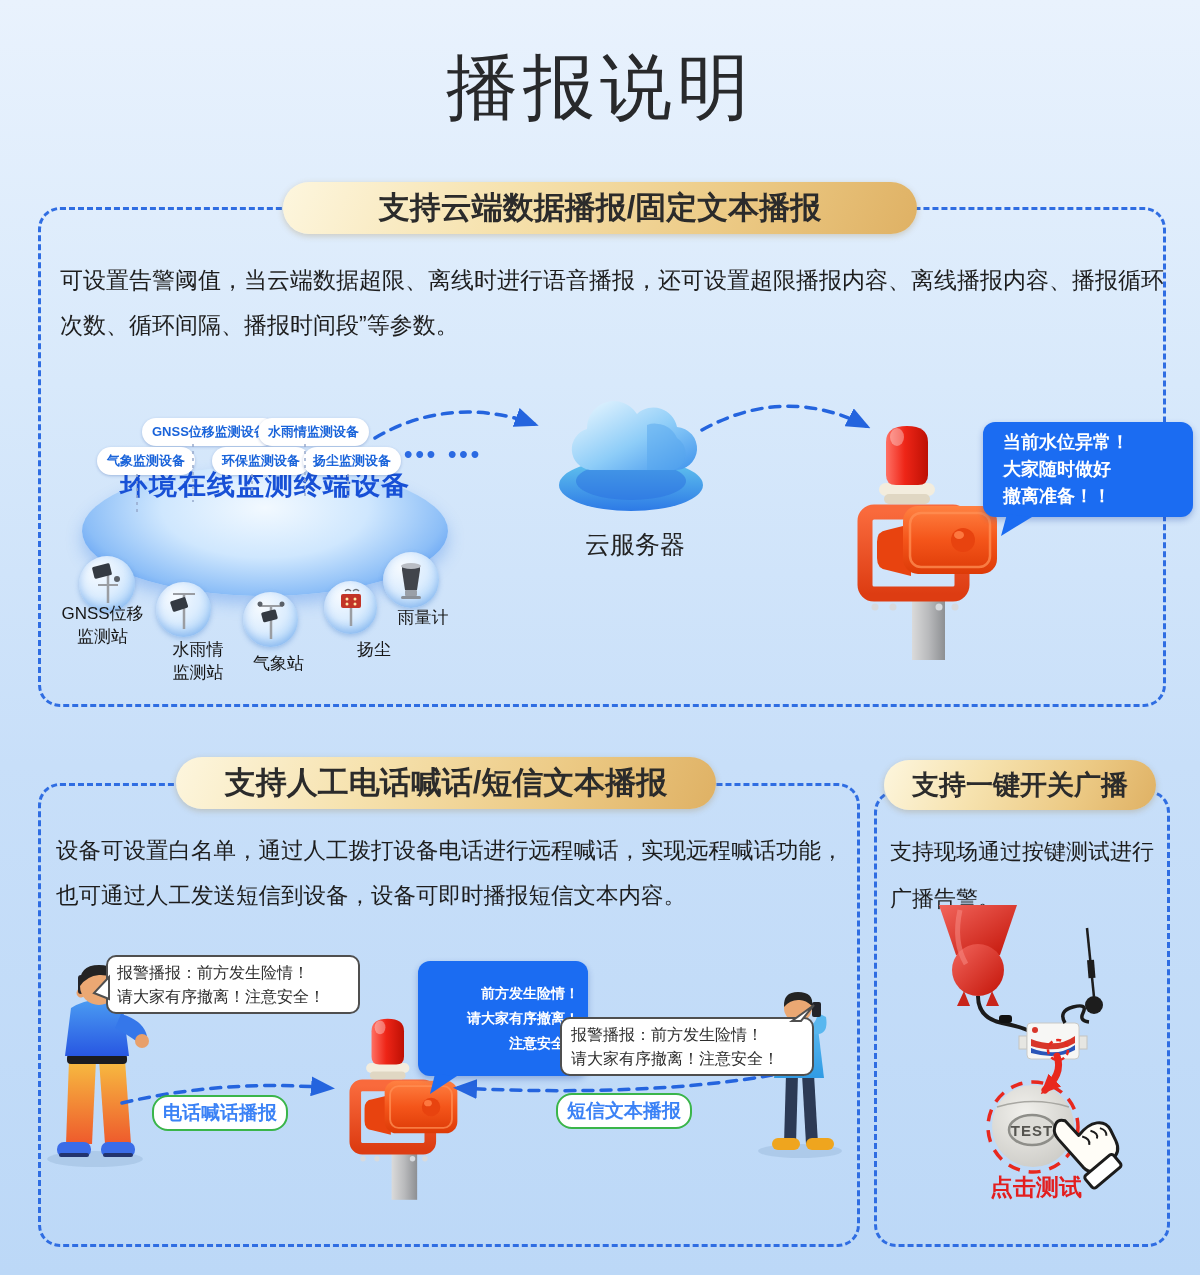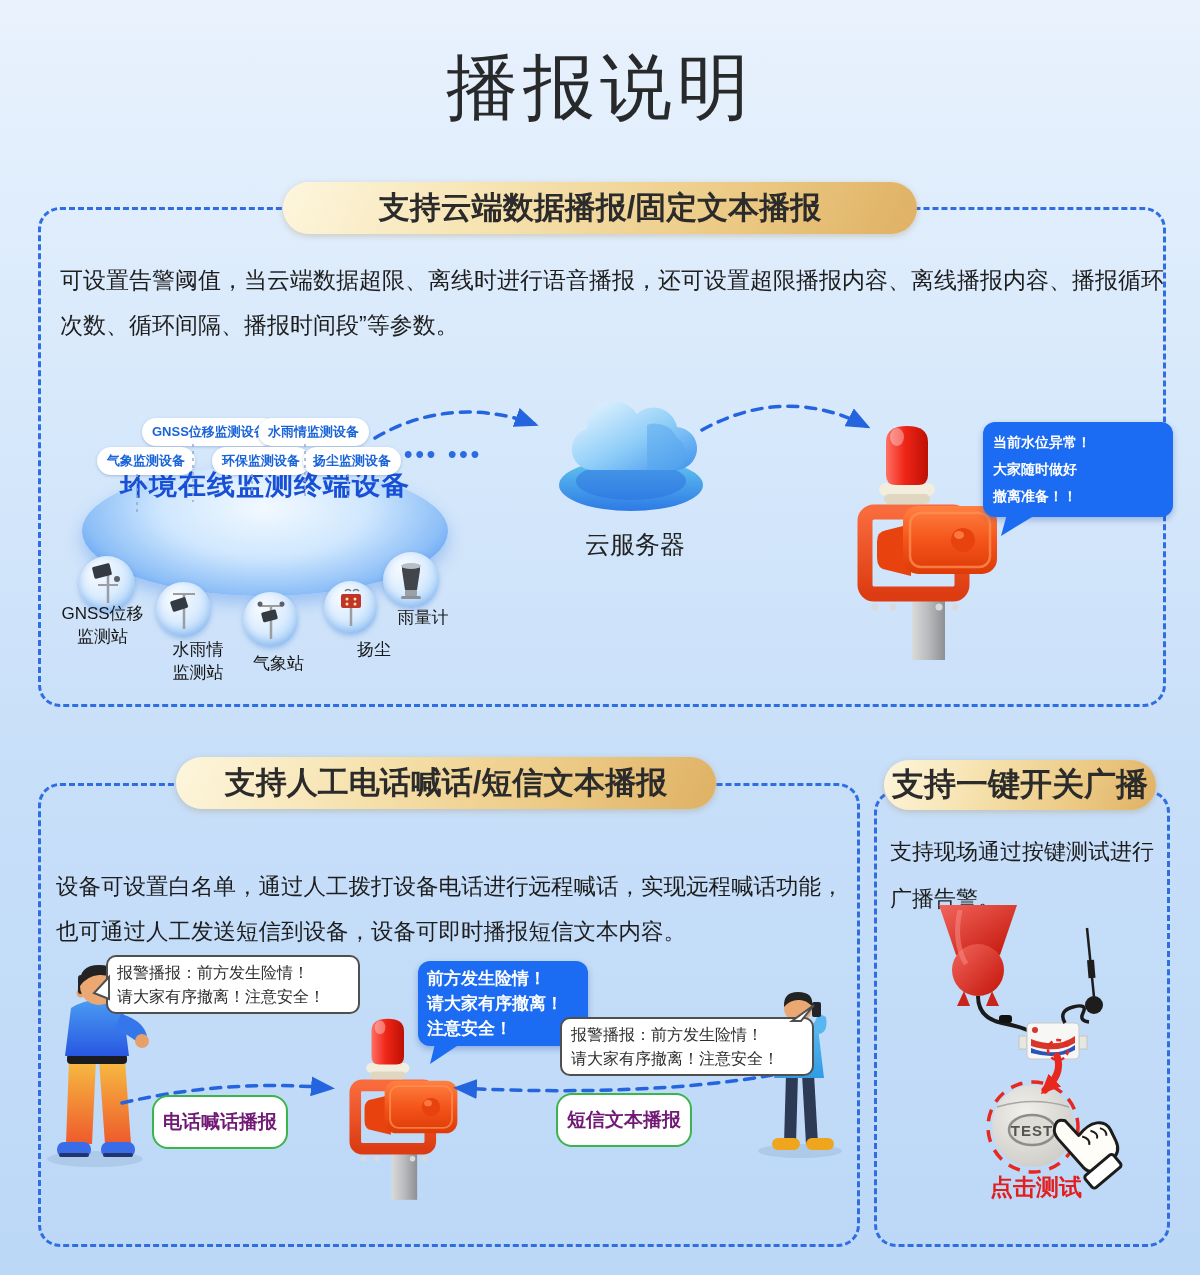--- a/index.html
+++ b/index.html
@@ -13,24 +13,24 @@
   .box{position:absolute;border:3px dashed #2f6de2;border-radius:22px;z-index:1;}
   .box1{left:38px;top:207px;width:1122px;height:494px;}
   .box2{left:38px;top:783px;width:816px;height:458px;}
   .box3{left:874px;top:790px;width:290px;height:451px;}
   .pill{position:absolute;display:flex;align-items:center;justify-content:center;
     background:linear-gradient(115deg,#fdf6de 0%,#f6e2ae 35%,#ecca85 70%,#dfb164 100%);
     border-radius:30px;font-weight:bold;color:#2b2b2b;z-index:7;
     box-shadow:0 2px 6px rgba(150,110,40,.28);}
   .pill1{left:283px;top:182px;width:634px;height:52px;font-size:31px;}
   .pill2{left:176px;top:757px;width:540px;height:52px;font-size:31px;}
-  .pill3{left:884px;top:760px;width:272px;height:50px;font-size:32px;}
+  .pill3{left:884px;top:760px;width:272px;height:50px;font-size:27px;}
   .para{position:absolute;margin:0;color:#1d1d1d;}
   .para1{left:60px;top:258px;width:1106px;font-size:23px;line-height:45px;}
-  .para2{left:56px;top:864px;width:794px;font-size:22.5px;line-height:45px;}
+  .para2{left:56px;top:828px;width:794px;font-size:22.5px;line-height:45px;}
   .para3{left:890px;top:828px;width:272px;font-size:22px;line-height:47px;}
   .wpill{position:absolute;background:#fff;color:#1a64da;font-size:13px;font-weight:bold;
     padding:5px 10px;border-radius:15px;white-space:nowrap;z-index:4;
     box-shadow:0 1px 3px rgba(40,80,160,.3);}
   .dots{position:absolute;left:404px;top:440px;color:#2b6ae2;font-size:24px;font-weight:bold;
     letter-spacing:3px;z-index:4;}
   .ellipse{position:absolute;left:82px;top:466px;width:366px;height:130px;border-radius:50%;
     background:radial-gradient(ellipse at 50% 32%,#f2f9ff 0%,#cfe7fe 40%,#8cbef7 70%,#3b86f0 92%,#2e78ea 100%);
     box-shadow:0 8px 16px rgba(60,130,230,.35);display:flex;align-items:flex-start;justify-content:center;z-index:2;}
   .ellipse span{font-size:28px;font-weight:bold;color:#1750d6;letter-spacing:1px;}
@@ -38,26 +38,26 @@
     background:radial-gradient(circle at 35% 28%,#f7fbff 0%,#dcedfe 45%,#9ccbf8 100%);
     box-shadow:inset 0 -4px 8px rgba(60,130,220,.35),0 2px 5px rgba(60,120,200,.35);}
   .st-label{position:absolute;text-align:center;font-size:17px;line-height:23px;color:#161616;z-index:4;}
   .cloud-label{position:absolute;left:570px;top:512px;width:130px;text-align:center;
     font-size:25px;color:#222;z-index:4;margin-top:16px;}
   .bubble-blue{position:absolute;background:#1b6cf2;color:#fff;font-weight:bold;
     border-radius:12px;z-index:6;box-shadow:0 3px 6px rgba(20,60,160,.3);}
   .bubble-white{position:absolute;background:#fff;border:2px solid #4f4f4f;border-radius:10px;
     color:#2d2d2d;z-index:6;}
   .tail{position:absolute;}
-  .b1{left:983px;top:422px;width:170px;padding:7px 10px;font-size:14px;line-height:27px;}
-  .bm{left:418px;top:961px;width:152px;padding:5px 9px;font-size:17px;line-height:25px;}
+  .b1{left:983px;top:422px;width:170px;padding:7px 20px;font-size:18px;line-height:27px;}
+  .bm{left:418px;top:961px;width:152px;padding:20px 9px;font-size:14px;line-height:25px;text-align:right;}
   .bl{left:106px;top:955px;width:232px;padding:4px 9px;font-size:16px;line-height:23.5px;}
   .br{left:560px;top:1017px;width:232px;padding:4px 9px;font-size:16px;line-height:23.5px;}
   .tag-green{position:absolute;background:#fff;border:2.5px solid #3ab54a;border-radius:16px;
-    color:#701a75;font-weight:bold;font-size:19px;padding:12px 9px;z-index:6;white-space:nowrap;}
+    color:#3b82f6;font-weight:bold;font-size:19px;padding:3px 9px;z-index:6;white-space:nowrap;}
   .click-label{position:absolute;left:978px;top:1172px;width:116px;text-align:center;
     font-size:23px;font-weight:bold;color:#e31e1e;z-index:6;}
   .overlay{position:absolute;left:0;top:0;z-index:5;pointer-events:none;}
 </style>
 </head>
 <body>
 
 <div class="canvas">
 
   <svg width="0" height="0" style="position:absolute" aria-hidden="true">

